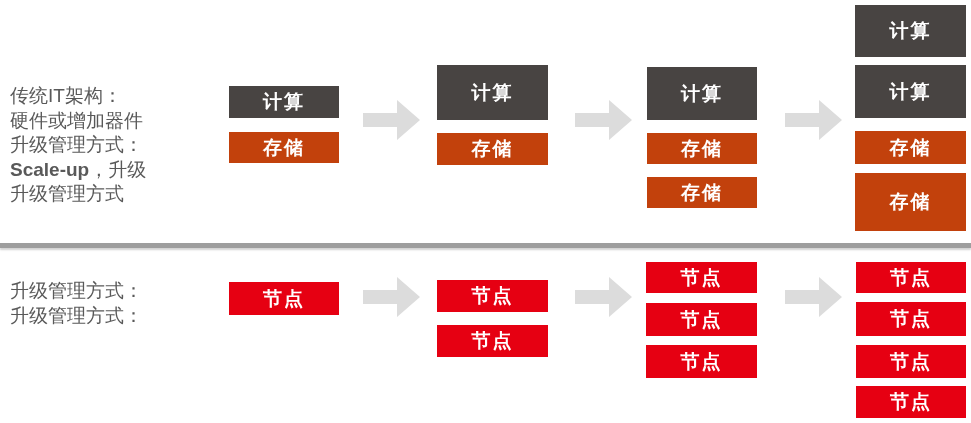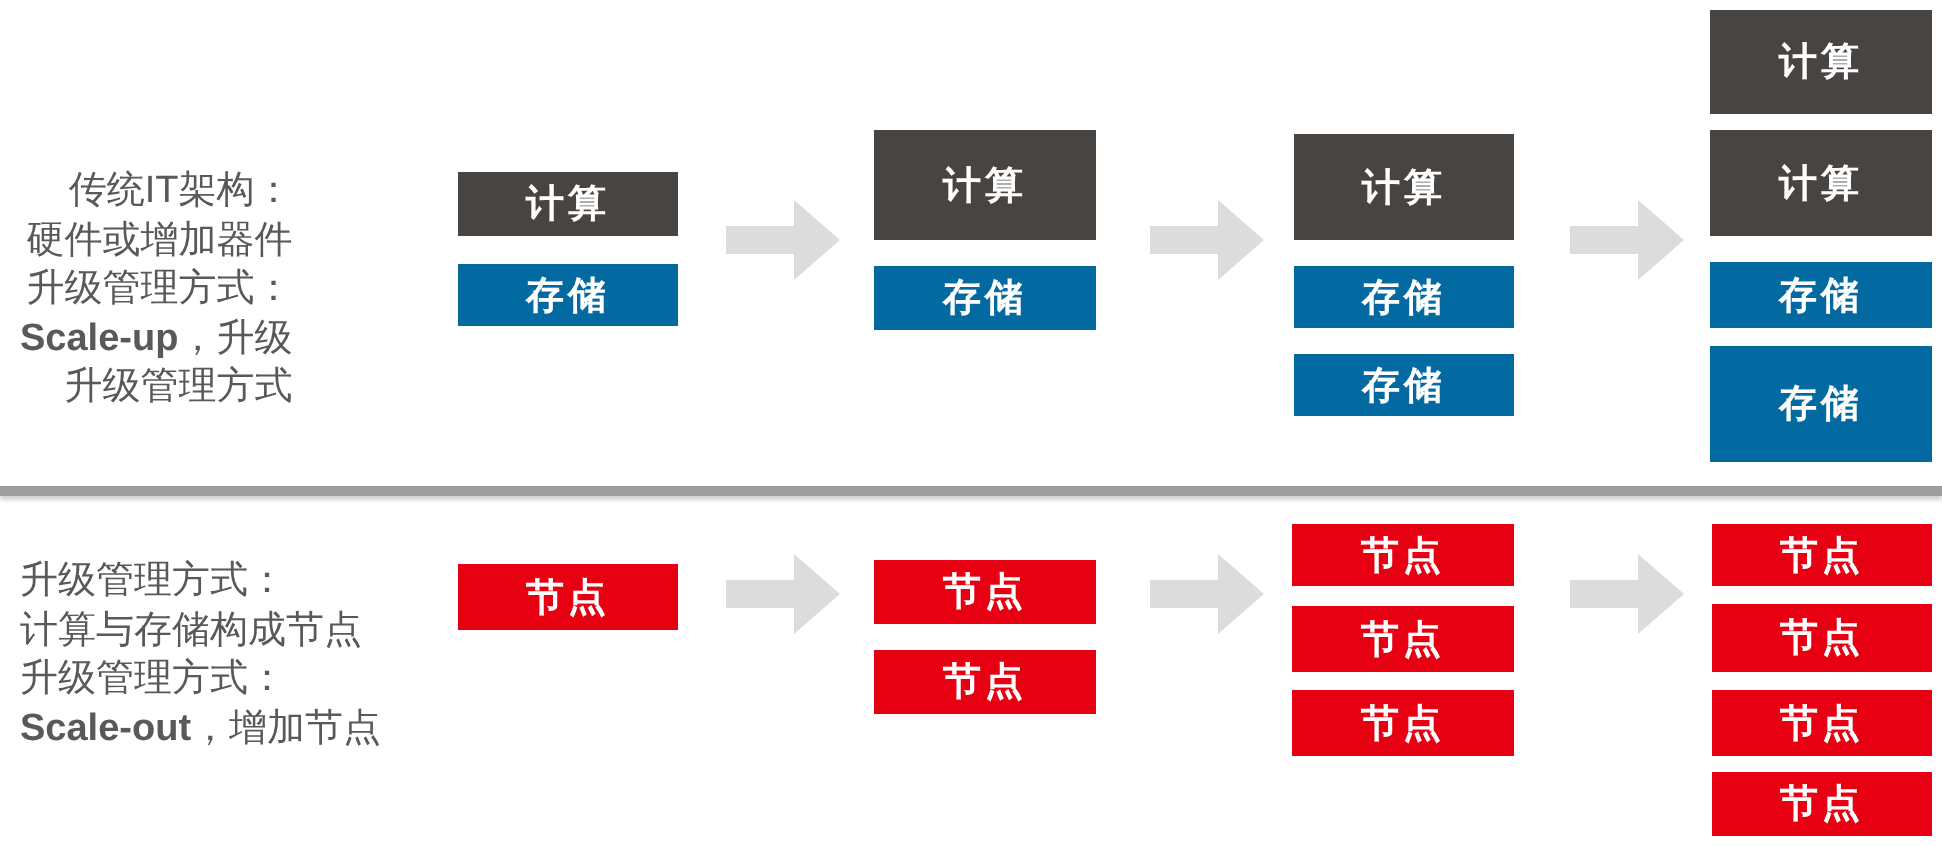--- a/index.html
+++ b/index.html
@@ -10,31 +10,31 @@
     font-family:"Liberation Sans","DejaVu Sans",sans-serif;
     overflow:hidden;
   }
   .desc{
     position:absolute;
     color:#595959;
     font-size:19px;
     line-height:24.5px;
     white-space:nowrap;
   }
-  .top-desc{left:10px;top:84px;text-align:right;}
+  .top-desc{left:10px;top:84px;}
   .bottom-desc{left:10px;top:279px;}
   .latin-term{font-weight:bold;}
   .box{
     position:absolute;
     display:flex;align-items:center;justify-content:center;
     color:#ffffff;font-weight:bold;font-size:19px;
     letter-spacing:2px;
   }
   .compute{background:#484442;}
-  .storage{background:#0369a1;}
+  .storage{background:#c2410c;}
   .node{background:#e60012;}
   
   .t1b1{left:229px;top:86px;width:110px;height:32px;}
   .t1b2{left:229px;top:132px;width:110px;height:31px;}
   .t2b1{left:437px;top:65px;width:111px;height:55px;}
   .t2b2{left:437px;top:133px;width:111px;height:32px;}
   .t3b1{left:647px;top:67px;width:110px;height:53px;}
   .t3b2{left:647px;top:133px;width:110px;height:31px;}
   .t3b3{left:647px;top:177px;width:110px;height:31px;}
   .t4b1{left:855px;top:5px;width:111px;height:52px;}
@@ -112,23 +112,21 @@
 
   <div class="box compute t4b1">计算</div>
   <div class="box compute t4b2">计算</div>
   <div class="box storage t4b3">存储</div>
   <div class="box storage t4b4">存储</div>
 
   <div class="divider"></div>
 
   <div class="desc bottom-desc">
     <div>升级管理方式：</div>
-    <div>计算与存储构成节点</div>
     <div>升级管理方式：</div>
-    <div><span class="latin-term">Scale-out</span><span>，增加节点</span></div>
   </div>
 
   <div class="box node b1b1">节点</div>
 
   <div class="arrow ar4">
     <svg viewBox="0 0 57 40" xmlns="http://www.w3.org/2000/svg">
         <path class="arrow-fill" d="M0,13 H34 V0 L57,20 L34,40 V27 H0 Z"></path>
       </svg>
   </div>
 

